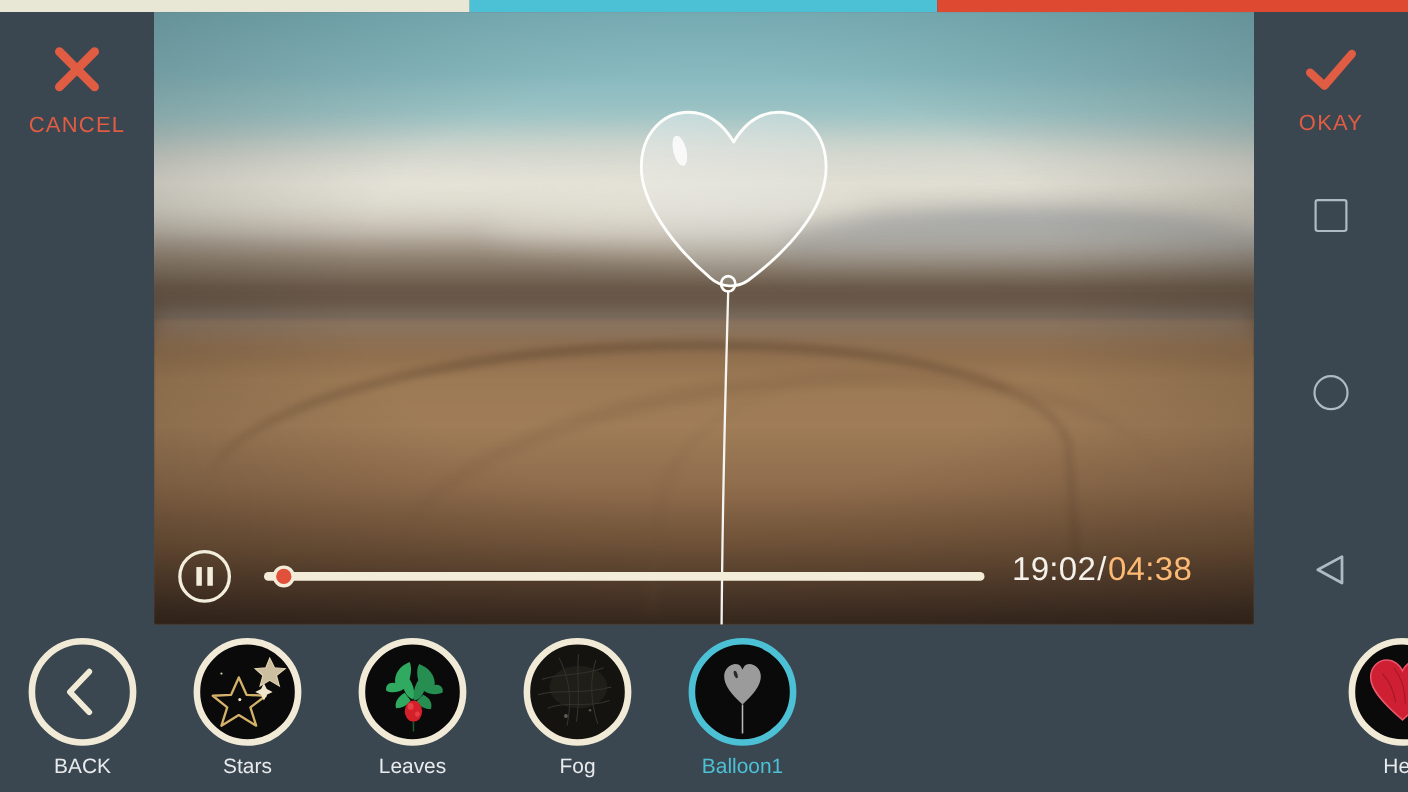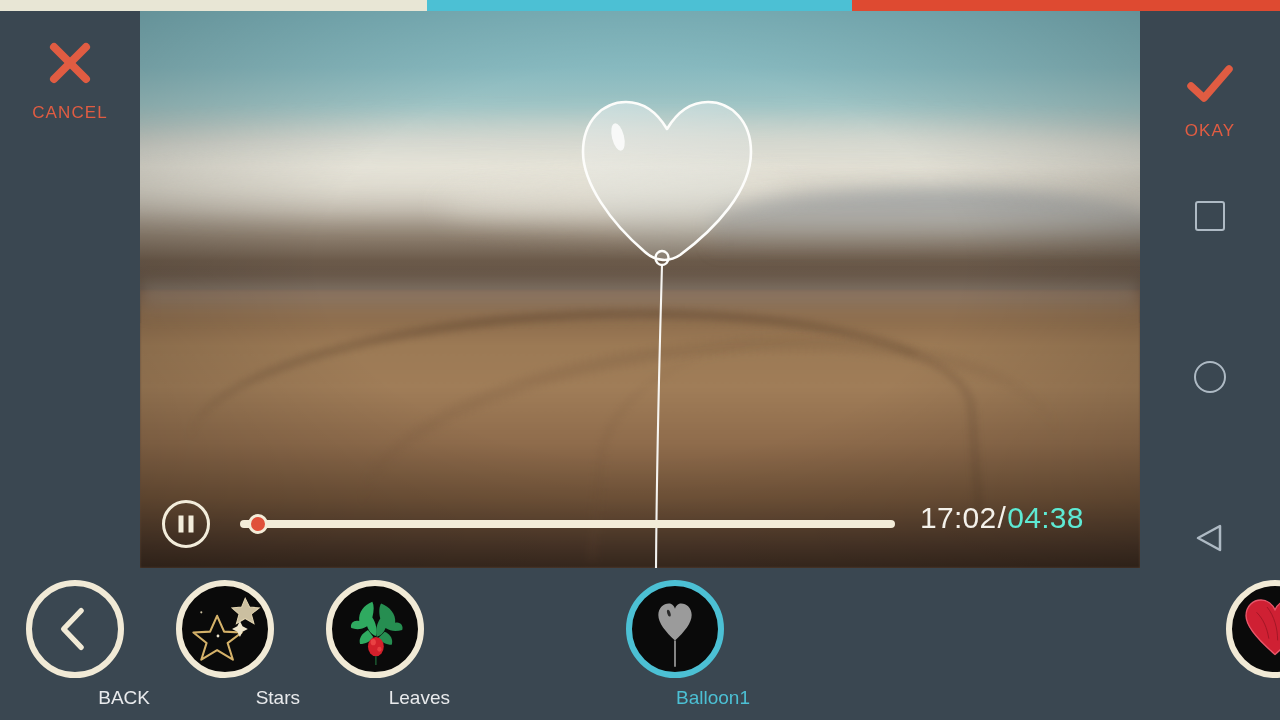--- a/index.html
+++ b/index.html
@@ -44,34 +44,33 @@
     width: 140px;
     text-align: center;
     cursor: pointer;
   }
   .x-icon {
     display: block;
     margin: 0 auto 18px auto;
     width: 44px; height: 44px;
   }
   .rail-label {
-    font-size: 17px;
+    font-size: 20px;
     letter-spacing: 1.1px;
     color: #e05c42;
     font-family: "Liberation Sans", sans-serif;
   }
 
   
   .right-rail {
     position: absolute;
     top: 11px; left: 1140px;
     width: 140px;
     height: 557px;
     background: #3a4751;
-    margin-top: 20px;
   }
   .okay-btn {
     position: absolute;
     top: 30px; left: 0;
     width: 140px;
     text-align: center;
     cursor: pointer;
   }
   .check-icon {
     display: block;
@@ -245,35 +244,35 @@
   .time-readout {
     position: absolute;
     left: 780px; top: 3px;
     font-size: 30px;
     letter-spacing: 0.3px;
     font-family: "Liberation Sans", sans-serif;
     white-space: nowrap;
   }
   .t-cur  { color: #f4f1ea; }
   .t-sep  { color: #f4f1ea; padding: 0 1px; }
-  .t-tot  { color: #5eead4; }
+  .t-tot  { color: #fdba74; }
 
   
   .carousel {
     position: absolute;
     left: 0; top: 568px;
     width: 1280px; height: 152px;
     background: #3a4751;
     overflow: hidden;
   }
   .cell {
     position: absolute;
     top: 12px;
     width: 150px;
-    text-align: right;
+    text-align: center;
   }
   .thumb {
     position: relative;
     width: 98px; height: 98px;
     margin: 0 auto;
     border-radius: 50%;
     background: #0a0a0a;
     border: 6px solid #f1ead6;
     box-sizing: border-box;
     overflow: hidden;
@@ -369,21 +368,21 @@
         <span class="pause-bars">
             <i></i>
             <i></i>
           </span>
       </div>
       <div class="seek-wrap">
         <div class="seek-track"></div>
         <div class="seek-thumb"></div>
       </div>
       <div class="time-readout">
-        <span class="t-cur">17:02</span><span class="t-sep">/</span><span class="t-tot">04:38</span>
+        <span class="t-cur">19:02</span><span class="t-sep">/</span><span class="t-tot">04:38</span>
       </div>
     </div>
   </div>
 
   <div class="right-rail">
     <div class="okay-btn">
       <svg class="check-icon" viewBox="0 0 48 42">
         <polyline points="5,23 18,35 43,6" fill="none" stroke="#e05c42" stroke-width="7.5" stroke-linecap="round" stroke-linejoin="round"></polyline>
       </svg>
       <div class="rail-label">OKAY</div>
@@ -437,20 +436,38 @@
           <path d="M60,52 C67,55 70,61 68,67 C62,67 56,64 53,59 Z" fill="#268e51"></path>
           <ellipse cx="50" cy="69" rx="9" ry="11" fill="#d3202b"></ellipse>
           <ellipse cx="47" cy="64" rx="3" ry="3.5" fill="#ef4a4a" opacity=".8"></ellipse>
           <ellipse cx="54" cy="72" rx="2.4" ry="2.8" fill="#ef4a4a" opacity=".7"></ellipse>
           <line x1="50" y1="80" x2="50" y2="90" stroke="#1d5c33" stroke-width="1.6"></line>
         </svg>
       </div>
       <div class="cell-label">Leaves</div>
     </div>
 
+    <div class="cell" style="left:450px;">
+      <div class="thumb" style="background:#14130f;">
+        <svg class="sv" viewBox="0 0 98 98">
+          <g stroke="#6b6a60" stroke-width="0.8" opacity="0.55" fill="none">
+            <path d="M12,36 C30,30 56,32 76,24"></path>
+            <path d="M8,52 C28,46 52,52 84,44"></path>
+            <path d="M18,66 C36,58 60,66 82,58"></path>
+            <path d="M50,10 C48,30 52,52 48,80"></path>
+            <path d="M30,14 C40,34 44,56 38,84"></path>
+            <path d="M68,16 C62,36 62,58 70,82"></path>
+          </g>
+          <ellipse cx="50" cy="44" rx="30" ry="22" fill="#2b2a24" opacity=".5"></ellipse>
+          <circle cx="37" cy="74" r="2" fill="#b9b5a6" opacity=".45"></circle>
+          <circle cx="62" cy="68" r="1.4" fill="#b9b5a6" opacity=".4"></circle>
+        </svg>
+      </div>
+      <div class="cell-label">Fog</div>
+    </div>
 
     <div class="cell" style="left:600px;">
       <div class="thumb selected">
         <svg class="sv" viewBox="0 0 98 98">
           <path d="M49,62 C38,52 30,42 30,33 C30,25 36,20 42,20 C46,20 48,23 49,26
                    C50,23 52,20 56,20 C62,20 68,25 68,33 C68,42 60,52 49,62 Z" fill="#9b9b9b"></path>
           <ellipse cx="42" cy="31" rx="1.8" ry="4" fill="#2a2a2a" transform="rotate(-18 42 31)"></ellipse>
           <line x1="49" y1="62" x2="49" y2="92" stroke="#b9b9b9" stroke-width="1.6"></line>
         </svg>
       </div>

